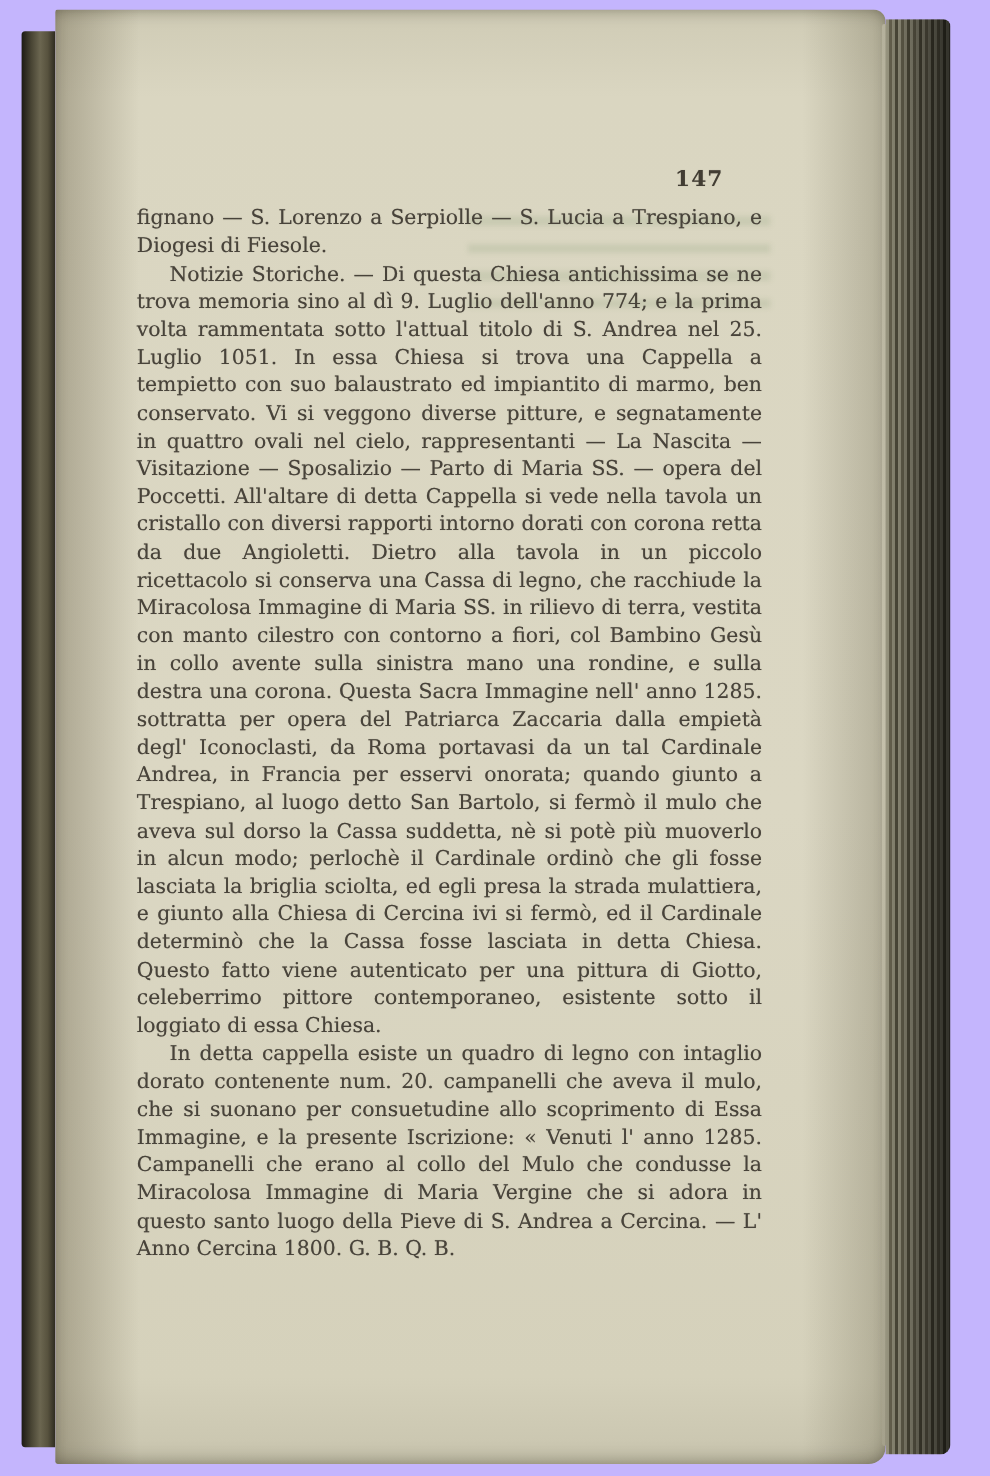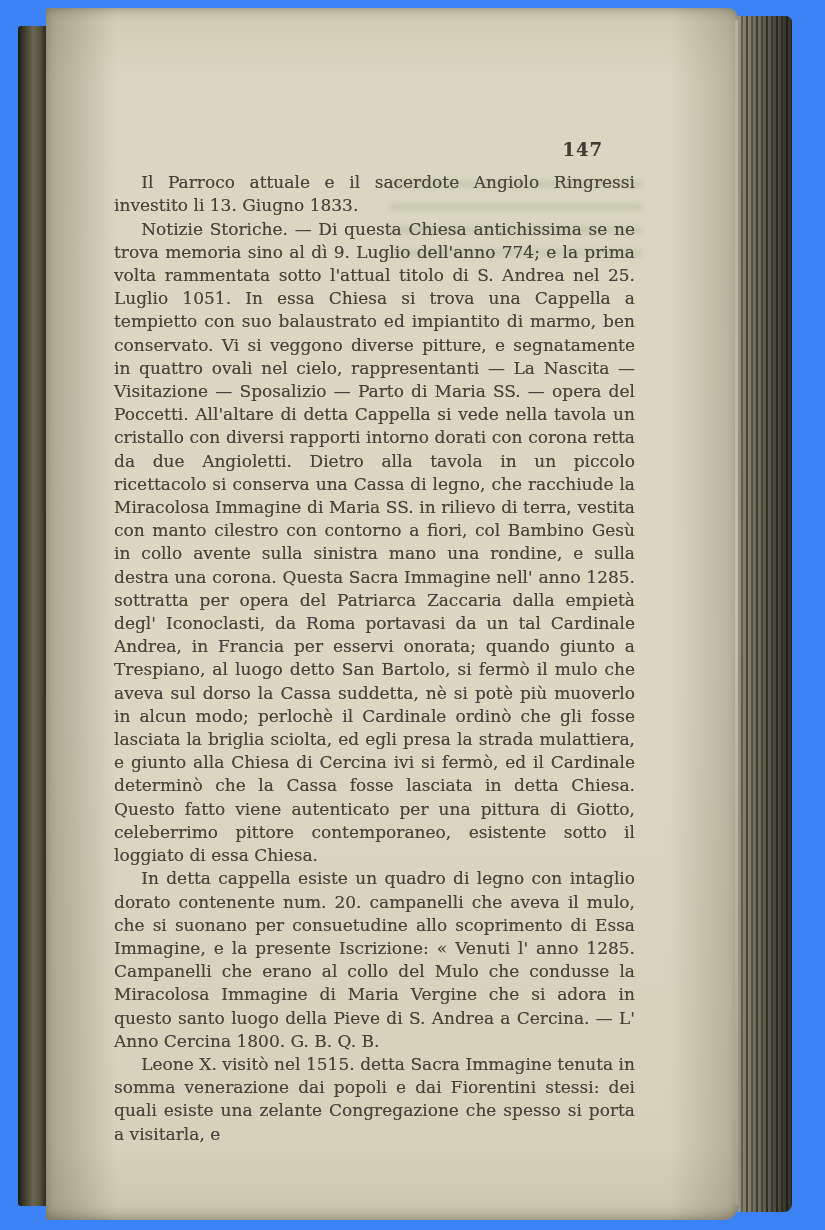--- a/index.html
+++ b/index.html
@@ -1,18 +1,18 @@
 <!DOCTYPE html>
 <html lang="it"><head>
 <meta charset="utf-8">
 <style>
   html,body{margin:0;padding:0;background:#000;}
   .scene{
     position:relative;width:825px;height:1230px;overflow:hidden;
-    background:#3b82f6;
+    background:#c4b5fd;
     font-family:"DejaVu Serif","Liberation Serif",serif;
   }
   
   .left-edges{
     position:absolute;left:18px;top:26px;width:28px;height:1180px;
     background:linear-gradient(90deg,#1c1a14 0%,#4a4635 30%,#6b6650 55%,#57523e 78%,#2e2b20 100%);
     border-radius:3px 0 0 3px;
   }
   
   .page{
@@ -65,23 +65,22 @@
 <body>
 
 <div class="scene">
   <div class="left-edges"></div>
 
   <div class="page">
     <div class="show-through"></div>
     <div class="text-block">
       <div class="page-number">147</div>
       <div>
-          <p class="para indent"><span>Il Parroco attuale e il sacerdote Angiolo Ringressi investito li 13. Giugno 1833.</span></p>
+          <p class="para"><span>fignano — S. Lorenzo a Serpiolle — S. Lucia a Trespiano, e Diogesi di Fiesole.</span></p>
           <p class="para indent"><span class="it">Notizie Storiche. </span><span>— Di questa Chiesa antichissima se ne trova memoria sino al dì 9. Luglio dell'anno 774; e la prima volta rammentata sotto l'attual titolo di S. Andrea nel 25. Luglio 1051. In essa Chiesa si trova una Cappella a tempietto con suo balaustrato ed impiantito di marmo, ben conservato. Vi si veggono diverse pitture, e segnatamente in quattro ovali nel cielo, rappresentanti — La Nascita — Visitazione — Sposalizio — Parto di Maria SS. — opera del Poccetti. All'altare di detta Cappella si vede nella tavola un cristallo con diversi rapporti intorno dorati con corona retta da due Angioletti. Dietro alla tavola in un piccolo ricettacolo si conserva una Cassa di legno, che racchiude la </span><span class="it">Miracolosa Immagine di Maria SS.</span><span> in rilievo di terra, vestita con manto cilestro con contorno a fiori, col </span><span class="it">Bambino Gesù</span><span> in collo avente sulla sinistra mano una rondine, e sulla destra una corona. Questa </span><span class="it">Sacra Immagine</span><span> nell' anno 1285. sottratta per opera del Patriarca Zaccaria dalla empietà degl' Iconoclasti, da Roma portavasi da un tal Cardinale Andrea, in Francia per esservi onorata; quando giunto a Trespiano, al luogo detto San Bartolo, si fermò il mulo che aveva sul dorso la Cassa suddetta, nè si potè più muoverlo in alcun modo; perlochè il Cardinale ordinò che gli fosse lasciata la briglia sciolta, ed egli presa la strada mulattiera, e giunto alla Chiesa di Cercina ivi si fermò, ed il Cardinale determinò che la Cassa fosse lasciata in detta Chiesa. Questo fatto viene autenticato per una pittura di Giotto, celeberrimo pittore contemporaneo, esistente sotto il loggiato di essa Chiesa.</span></p>
           <p class="para indent"><span>In detta cappella esiste un quadro di legno con intaglio dorato contenente num. 20. campanelli che aveva il mulo, che si suonano per consuetudine allo scoprimento </span><span class="it">di Essa Immagine</span><span>, e la presente Iscrizione: « </span><span class="it">Venuti l' anno 1285. Campanelli che erano al collo del Mulo che condusse la Miracolosa Immagine di Maria Vergine che si adora in questo santo luogo della Pieve di S. Andrea a Cercina.</span><span> — </span><span class="it">L' Anno Cercina</span><span> 1800. G. B. Q. B.</span></p>
-          <p class="para indent"><span>Leone X. visitò nel 1515. detta </span><span class="it">Sacra Immagine</span><span> tenuta in somma venerazione dai popoli e dai Fiorentini stessi: dei quali esiste una zelante Congregazione che spesso si porta a visitarla, e</span></p>
         </div>
     </div>
   </div>
 
   <div class="edge-highlight"></div>
   <div class="right-stack"></div>
 </div>
 
 </body></html>

